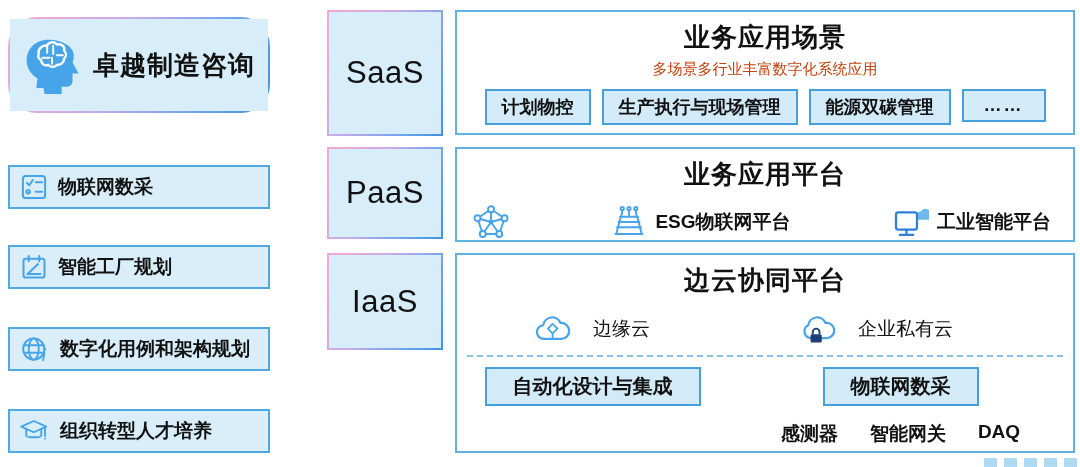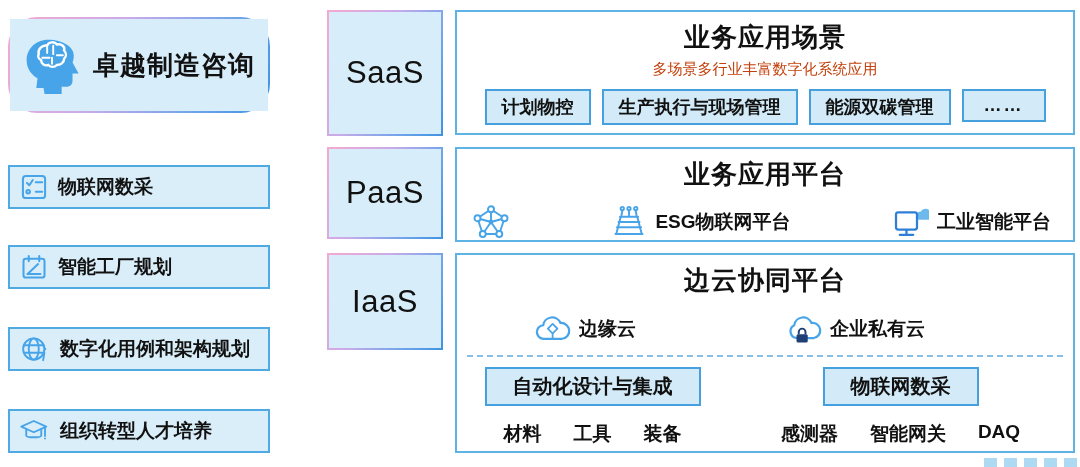--- a/index.html
+++ b/index.html
@@ -63,21 +63,21 @@
     border: 2px solid #46a0de; background: #d3ebf8;
     font-size: 18px; font-weight: 600; padding: 4px 15px;
     text-align: center; white-space: nowrap;
   }
   .chip-dots { width: 84px; padding: 4px 0; letter-spacing: 2px; }
 
   .paas-items { display: flex; align-items: center; justify-content: space-between; margin-top: 12px; padding: 0 22px 0 16px; }
   .icon-item { display: flex; align-items: center; gap: 8px; font-size: 19px; font-weight: 600; white-space: nowrap; }
 
   .clouds { display: flex; align-items: center; margin-top: 13px; padding-left: 78px; gap: 150px; }
-  .clouds .icon-item { gap: 8px; font-weight: 700; font-size: 19px; text-align: center; }
+  .clouds .icon-item { gap: 22px; font-weight: 400; font-size: 19px; text-align: center; }
 
   .divider {
     position: absolute; top: 100px; left: 10px; right: 10px;
     border-top: 2px dashed #86bfe8;
   }
 
   .iot-area { position: absolute; top: 112px; left: 0; right: 0; display: flex; }
   .iot-col-left  { width: 44%; }
   .iot-col-right { width: 56%; }
   .iot-chip {
@@ -269,25 +269,20 @@
         </span>
         <span>企业私有云</span>
       </span>
     </div>
 
     <div class="divider"></div>
 
     <div class="iot-area">
       <div class="iot-col-left">
         <span class="iot-chip">自动化设计与集成</span>
-        <div class="terms">
-          <span>材料</span>
-          <span>工具</span>
-          <span>装备</span>
-        </div>
       </div>
       <div class="iot-col-right">
         <span class="iot-chip">物联网数采</span>
         <div class="terms">
           <span>感测器</span>
           <span>智能网关</span>
           <span>DAQ</span>
         </div>
       </div>
     </div>

